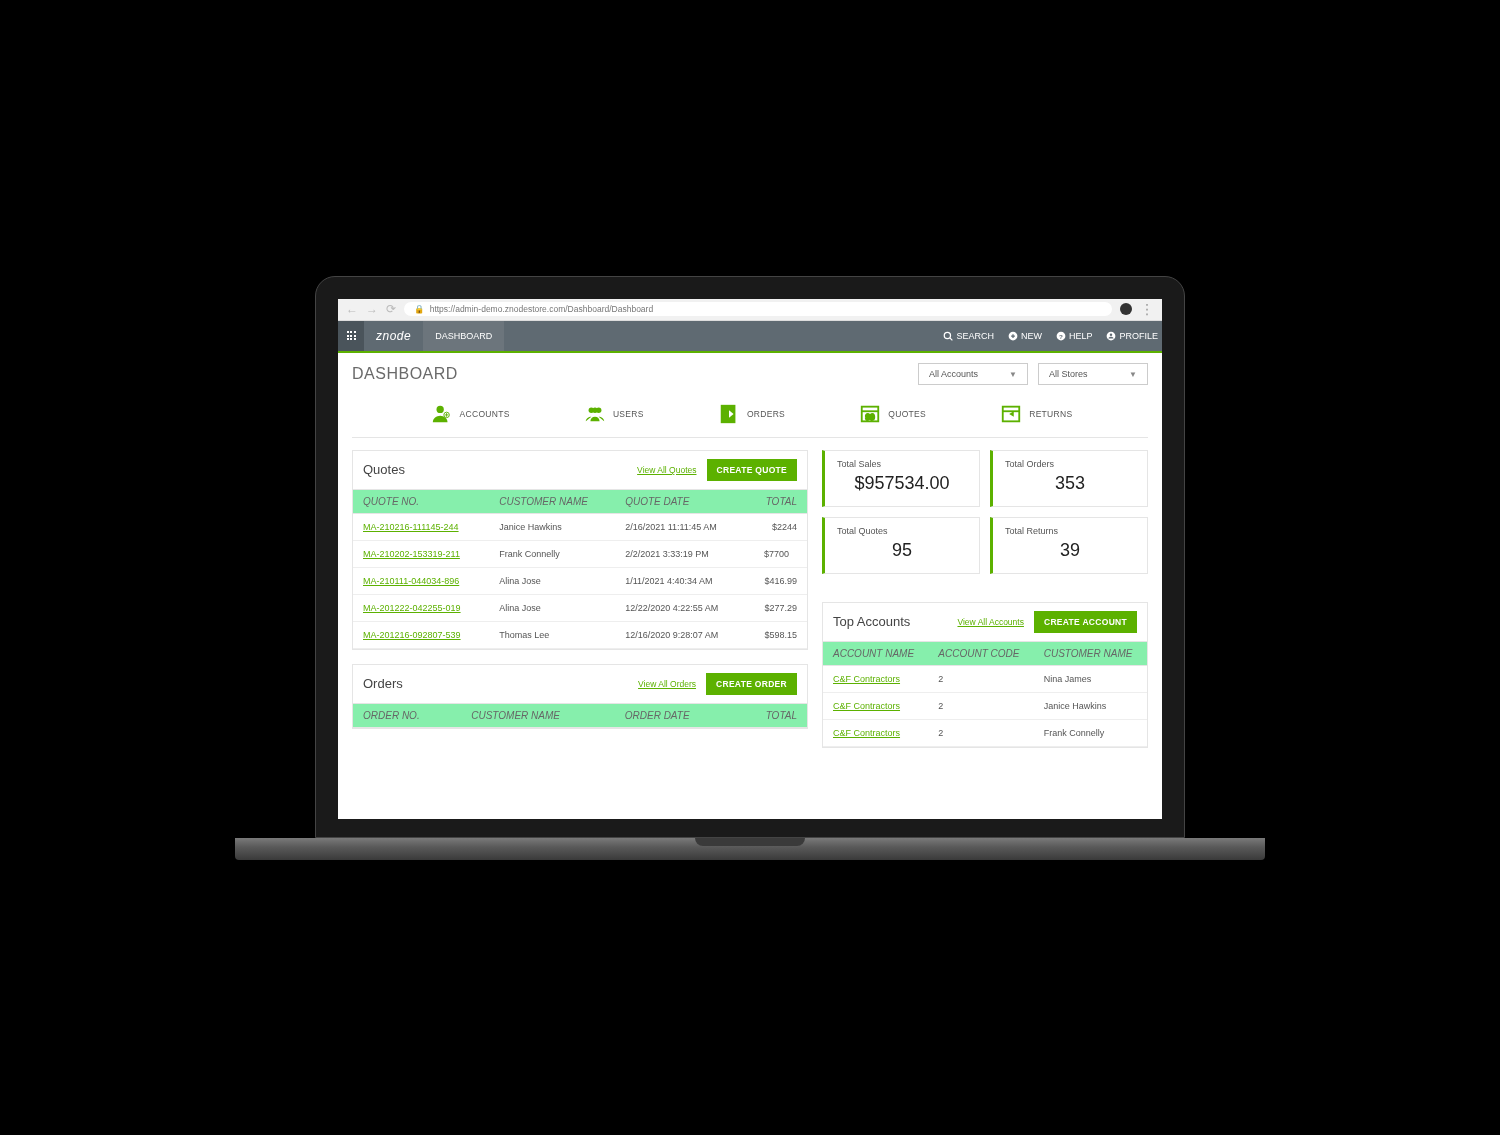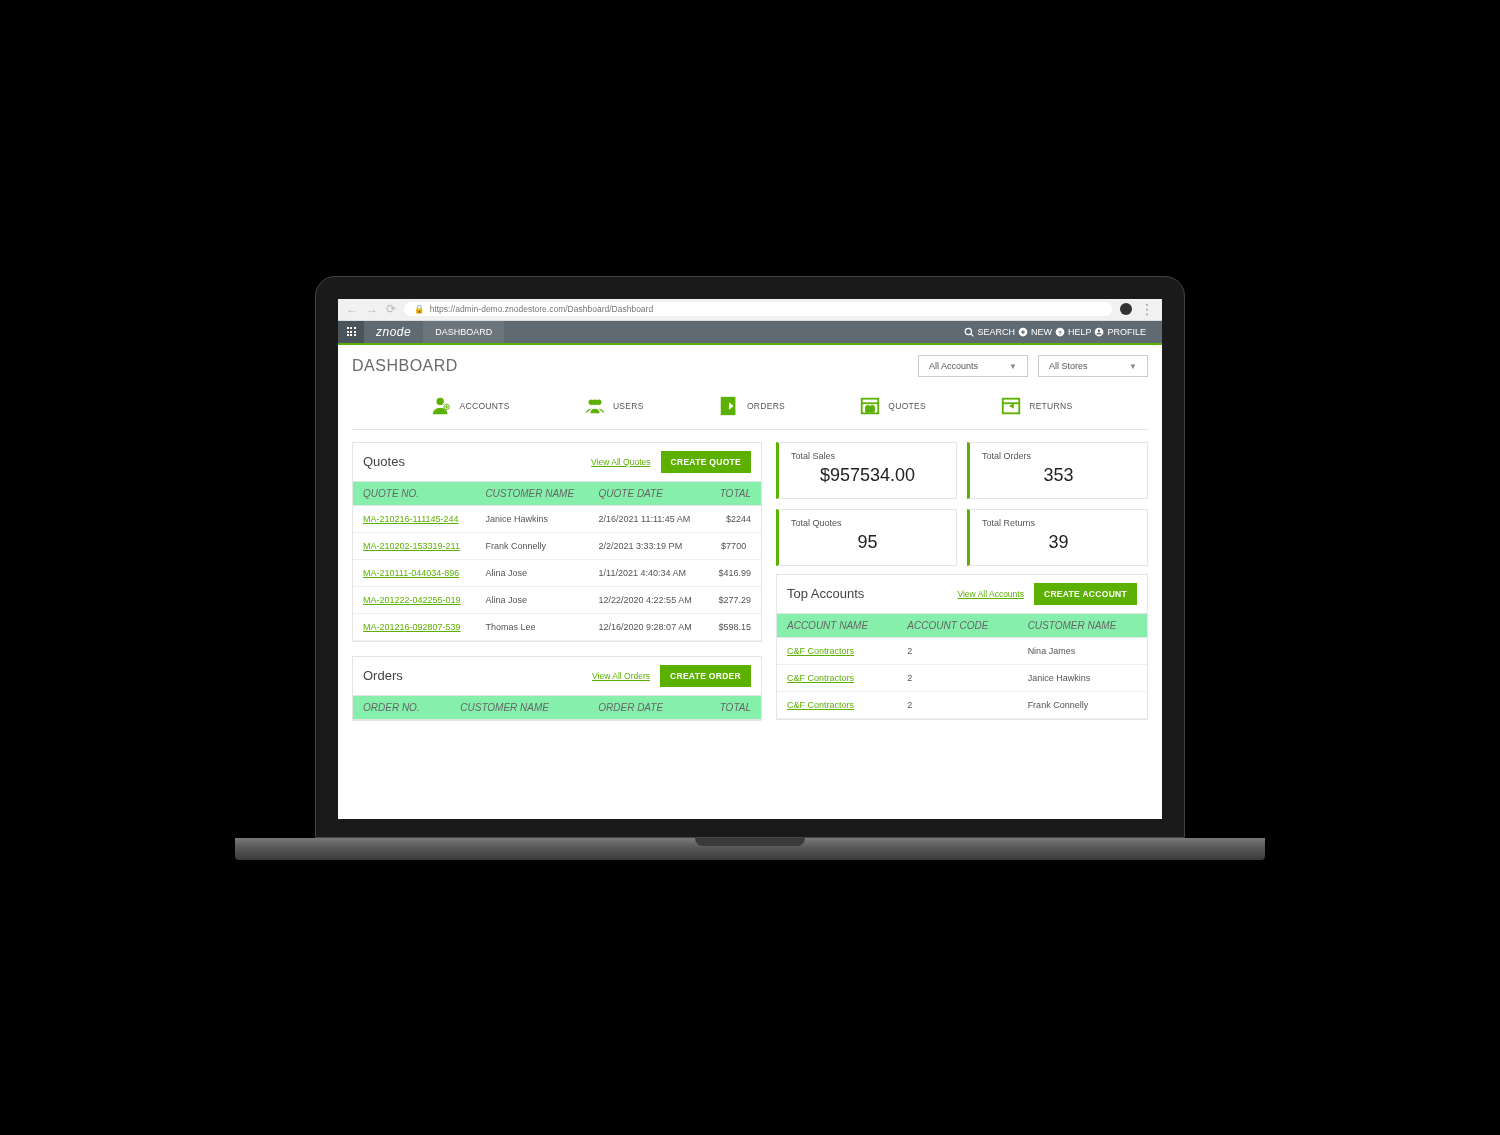--- a/index.html
+++ b/index.html
@@ -67,21 +67,21 @@
     font-size: 8.5px;
     color: #777;
     display: flex;
     align-items: center;
     gap: 5px;
   }
   .browser-bar .avatar { width: 12px; height: 12px; border-radius: 50%; background: #333; }
   .browser-bar .dots { color: #999; font-size: 14px; line-height: 1; }
 
   .topbar {
-    height: 24px;
+    height: 32px;
     background: #5f6a72;
     display: flex;
     align-items: center;
     color: #fff;
     font-size: 9px;
     border-bottom: 2px solid #5cb100;
   }
   .grid-btn {
     width: 26px; height: 100%;
     background: #4a545b;
@@ -105,22 +105,22 @@
     background: #6c757c;
     padding: 0 12px;
     height: 100%;
     display: flex;
     align-items: center;
     font-size: 9px;
   }
   .topbar-right {
     margin-left: auto;
     display: flex;
-    gap: 3px;
-    padding-right: 16px;
+    gap: 14px;
+    padding-right: 4px;
   }
   .topbar-right .item { display: flex; align-items: center; gap: 3px; cursor: pointer; }
   .ticon { width: 10px; height: 10px; display: inline-block; }
 
   .title-row {
     display: flex;
     align-items: center;
     padding: 10px 14px;
     gap: 10px;
   }
@@ -165,21 +165,21 @@
   .nav-tab span { font-size: 8.5px; color: #555; letter-spacing: 0.3px; text-align: right; }
 
   .content {
     display: flex;
     gap: 14px;
     padding: 12px 14px;
     flex: 1;
     overflow: hidden;
   }
   .col-left { flex: 1; display: flex; flex-direction: column; gap: 14px; }
-  .col-right { width: 372px; display: flex; flex-direction: column; gap: 8px; }
+  .col-right { width: 326px; display: flex; flex-direction: column; gap: 28px; }
 
   .panel {
     border: 1px solid #e5e5e5;
   }
   .panel-head {
     display: flex;
     align-items: center;
     padding: 8px 10px;
     gap: 10px;
   }

